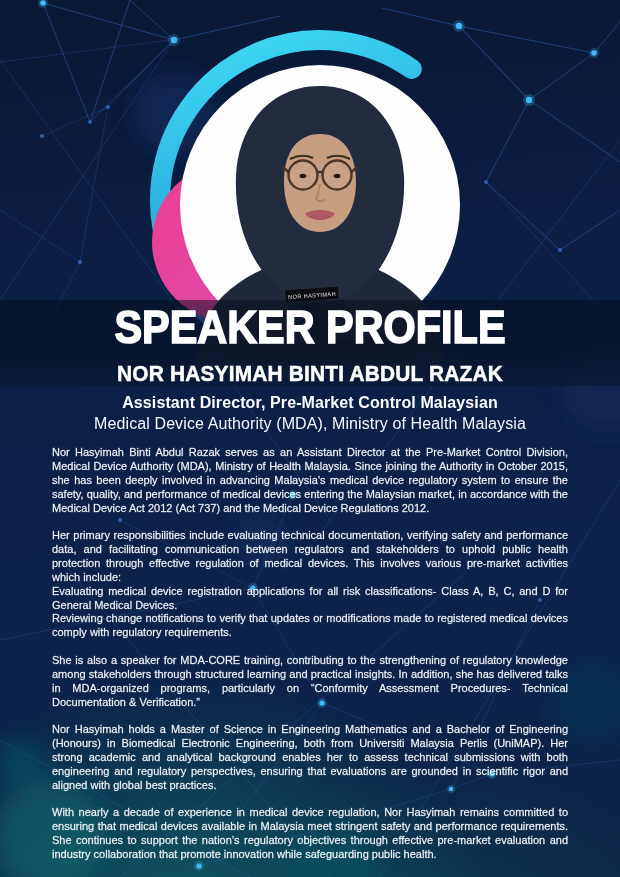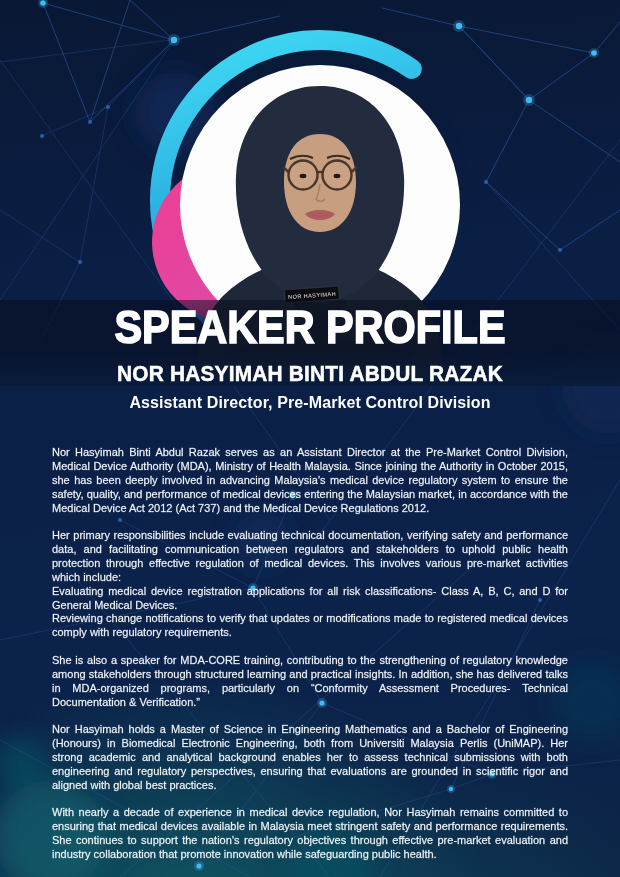--- a/index.html
+++ b/index.html
@@ -198,21 +198,22 @@
         <text x="0" y="2.4" font-size="5.6" fill="#e8e8ea" text-anchor="middle" font-family="Liberation Sans, sans-serif" letter-spacing="0.4">NOR HASYIMAH</text>
       </g>
     </g>
   </svg>
 
   <div class="title-band"></div>
 
   <div class="header">
     <h1 class="title">SPEAKER PROFILE</h1>
     <div class="speaker-name">NOR HASYIMAH BINTI ABDUL RAZAK</div>
-    <div class="speaker-position">Assistant Director, Pre-Market Control Division</div>
+    <div class="speaker-position">Assistant Director, Pre-Market Control Malaysian</div>
+    <div class="speaker-org">Medical Device Authority (MDA), Ministry of Health Malaysia</div>
   </div>
 
   <div class="bio">
     <p>Nor Hasyimah Binti Abdul Razak serves as an Assistant Director at the Pre-Market Control Division, Medical Device Authority (MDA), Ministry of Health Malaysia. Since joining the Authority in October 2015, she has been deeply involved in advancing Malaysia’s medical device regulatory system to ensure the safety, quality, and performance of medical devices entering the Malaysian market, in accordance with the Medical Device Act 2012 (Act 737) and the Medical Device Regulations 2012.</p>
     <p class="pre">Her primary responsibilities include evaluating technical documentation, verifying safety and performance data, and facilitating communication between regulators and stakeholders to uphold public health protection through effective regulation of medical devices. This involves various pre-market activities which include:
 Evaluating medical device registration applications for all risk classifications- Class A, B, C, and D for General Medical Devices.
 Reviewing change notifications to verify that updates or modifications made to registered medical devices comply with regulatory requirements.</p>
     <p>She is also a speaker for MDA-CORE training, contributing to the strengthening of regulatory knowledge among stakeholders through structured learning and practical insights. In addition, she has delivered talks in MDA-organized programs, particularly on “Conformity Assessment Procedures- Technical Documentation &amp; Verification.”</p>
     <p>Nor Hasyimah holds a Master of Science in Engineering Mathematics and a Bachelor of Engineering (Honours) in Biomedical Electronic Engineering, both from Universiti Malaysia Perlis (UniMAP). Her strong academic and analytical background enables her to assess technical submissions with both engineering and regulatory perspectives, ensuring that evaluations are grounded in scientific rigor and aligned with global best practices.</p>
     <p>With nearly a decade of experience in medical device regulation, Nor Hasyimah remains committed to ensuring that medical devices available in Malaysia meet stringent safety and performance requirements. She continues to support the nation’s regulatory objectives through effective pre-market evaluation and industry collaboration that promote innovation while safeguarding public health.</p>

